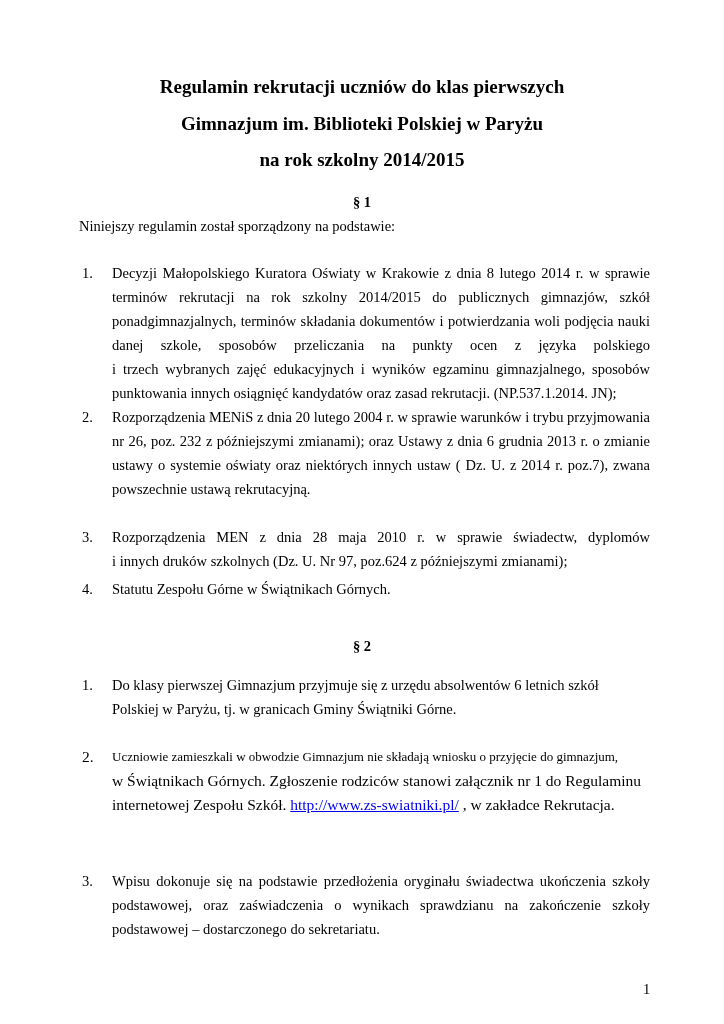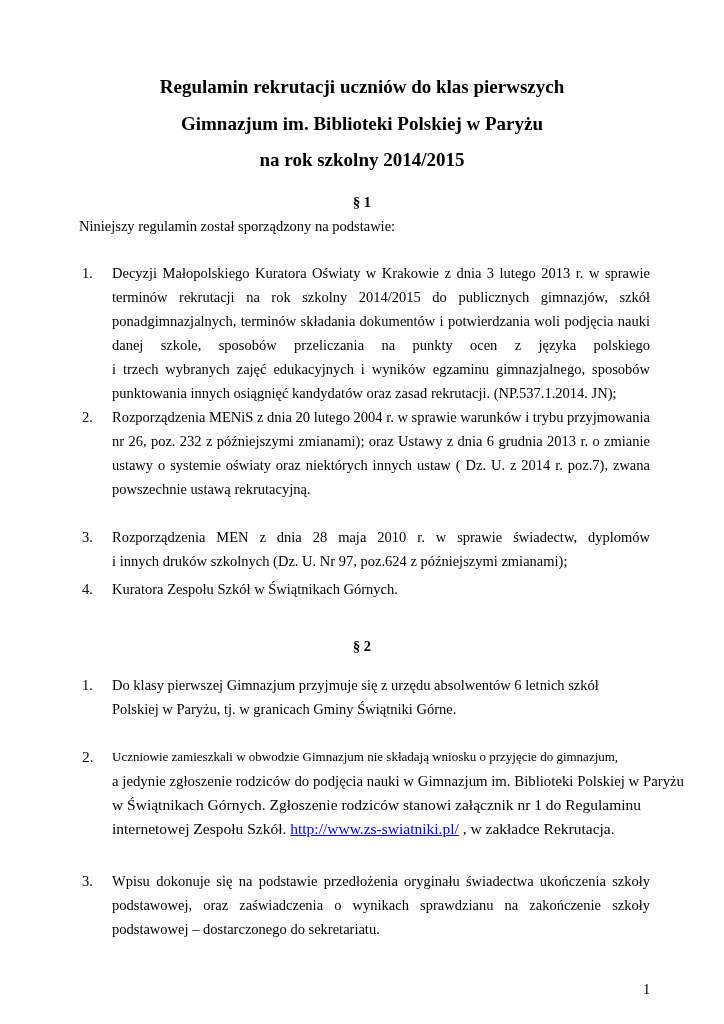--- a/index.html
+++ b/index.html
@@ -110,21 +110,21 @@
   <div class="title-line" style="top:148px;">na rok szkolny 2014/2015</div>
 
   <div class="para-mark" style="top:193px;">§ 1</div>
   <div class="intro" style="top:217px;">Niniejszy regulamin został sporządzony na podstawie:</div>
 
   <div class="list" style="top:261px;">
 
     <div class="item" style="top:0px;">
       <span class="item-num">1.</span>
       <div class="item-text">
-        <span class="line justify">Decyzji Małopolskiego Kuratora Oświaty w Krakowie z dnia 3 lutego 2013 r. w sprawie</span>
+        <span class="line justify">Decyzji Małopolskiego Kuratora Oświaty w Krakowie z dnia 8 lutego 2014 r. w sprawie</span>
         <span class="line justify">terminów rekrutacji na rok szkolny 2014/2015 do publicznych gimnazjów, szkół</span>
         <span class="line justify">ponadgimnazjalnych, terminów składania dokumentów i potwierdzania woli podjęcia nauki w</span>
         <span class="line justify">danej szkole, sposobów przeliczania na punkty ocen z języka polskiego</span>
         <span class="line justify">i trzech wybranych zajęć edukacyjnych i wyników egzaminu gimnazjalnego, sposobów</span>
         <span class="line">punktowania innych osiągnięć kandydatów oraz zasad rekrutacji. (NP.537.1.2014. JN);</span>
       </div>
     </div>
 
     <div class="item" style="top:144px;">
       <span class="item-num">2.</span>
@@ -140,42 +140,41 @@
       <span class="item-num">3.</span>
       <div class="item-text">
         <span class="line justify">Rozporządzenia MEN z dnia 28 maja 2010 r. w sprawie świadectw, dyplomów państwowych</span>
         <span class="line">i innych druków szkolnych  (Dz. U. Nr 97, poz.624 z późniejszymi zmianami);</span>
       </div>
     </div>
 
     <div class="item" style="top:316px;">
       <span class="item-num">4.</span>
       <div class="item-text">
-        <span class="line">Kuratora Zespołu Szkół w Świątnikach Górnych.</span>
+        <span class="line">Statutu Zespołu Górne w Świątnikach Górnych.</span>
       </div>
     </div>
   </div>
 
   <div class="para-mark" style="top:637px;">§ 2</div>
 
   <div class="list" style="top:673px;">
 
     <div class="item" style="top:0px;">
       <span class="item-num">1.</span>
       <div class="item-text">
         <span class="line">Do klasy pierwszej Gimnazjum przyjmuje się z urzędu absolwentów 6 letnich szkół</span>
         <span class="line">Polskiej w Paryżu, tj. w granicach Gminy Świątniki Górne.</span>
       </div>
     </div>
 
     <div class="item" style="top:72px;">
       <span class="item-num" style="font-size:15.5px;">2.</span>
       <div class="item-text">
         <span class="line small">Uczniowie zamieszkali w obwodzie Gimnazjum nie składają wniosku o przyjęcie do gimnazjum,</span>
-        <span class="line large" style="font-size:14.8px;">a jedynie zgłoszenie rodziców do podjęcia nauki w Gimnazjum im. Biblioteki Polskiej w Paryżu</span>
         <span class="line large">w Świątnikach Górnych. Zgłoszenie rodziców stanowi załącznik nr 1 do Regulaminu</span>
         <span class="line large"><span>internetowej Zespołu Szkół. </span><a class="link">http://www.zs-swiatniki.pl/</a><span> , w zakładce Rekrutacja.</span></span>
       </div>
     </div>
 
     <div class="item" style="top:196px;">
       <span class="item-num">3.</span>
       <div class="item-text">
         <span class="line justify">Wpisu dokonuje się na podstawie przedłożenia oryginału świadectwa ukończenia szkoły</span>
         <span class="line justify">podstawowej, oraz  zaświadczenia o wynikach sprawdzianu na zakończenie szkoły</span>

